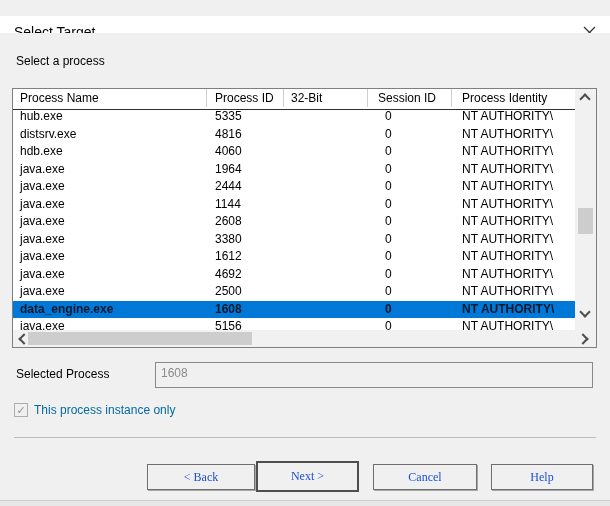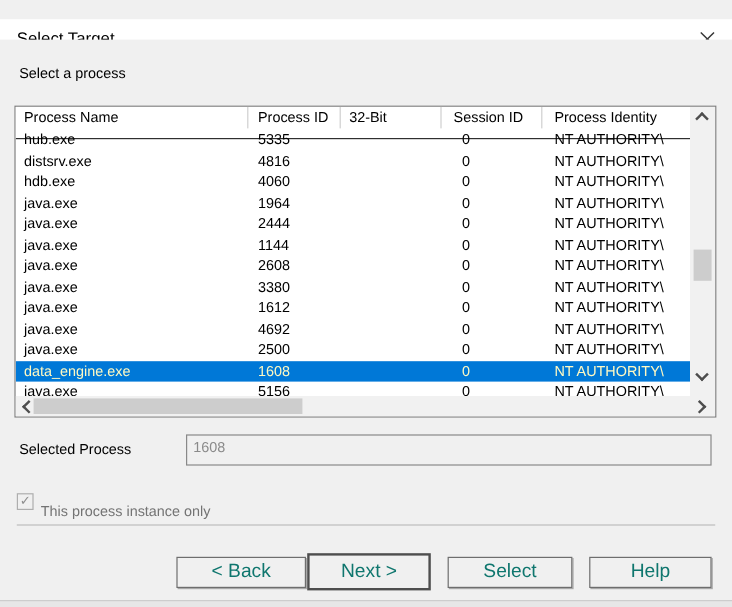--- a/index.html
+++ b/index.html
@@ -32,40 +32,40 @@
     position:absolute; top:33px; left:0; width:610px; height:473px;
     background:#f0f0f0;
   }
   .section-label { position:absolute; left:16px; top:21px; font-size:12px; }
   
   .listbox {
     position:absolute; left:12px; top:55px; width:585px; height:260px;
     background:#ffffff; border:1px solid #7f7f7f; overflow:hidden;
   }
   .lheader {
-    position:absolute; top:0; left:0; right:21px; height:27px;
+    position:absolute; top:0; left:0; right:21px; height:21px;
     background:#ffffff; border-bottom:1px solid #2f2f2f;
     display:flex;
   }
   .hcell {
     height:18px; line-height:18px; white-space:nowrap; overflow:hidden;
     border-right:1px solid #cfcfcf; color:#000;
   }
   .c-name     { width:194px; padding-left:7px; }
   .c-pid      { width:77px;  padding-left:8px; }
   .c-bit      { width:84px;  padding-left:7px; }
   .c-session  { width:84px;  padding-left:10px; }
   .c-identity { flex:1;      padding-left:10px; border-right:none; }
   .lrows {
     position:absolute; top:19px; left:0; right:21px; bottom:17px; overflow:hidden;
   }
   .lrow { display:flex; height:17.5px; line-height:17.5px; }
   .lrow .cell { white-space:nowrap; overflow:hidden; border:none; }
   .lrow .c-session { padding-left:17px; }
-  .lrow.sel { background:#0078d7; color:#fef9c3; }
+  .lrow.sel { background:#0078d7; color:#0f172a;font-weight:bold; }
   
   .vscroll {
     position:absolute; top:0; right:0; bottom:17px; width:21px;
     background:#f1f1f1;
   }
   .vthumb { position:absolute; left:3px; top:119px; width:15px; height:26px; background:#cdcdcd; }
   .hscroll {
     position:absolute; left:0; right:0; bottom:0; height:17px;
     background:#f1f1f1;
   }
@@ -84,27 +84,27 @@
     background:#f0f0f0; border:1px solid #898989;
     color:#8a8a8a; padding:3px 0 0 5px; line-height:14px;
   }
   
   .chkrow { position:absolute; left:14px; top:370px; display:flex; align-items:center; }
   .chkbox {
     width:14px; height:14px; background:#f0f0f0; border:1px solid #aeaeae;
     display:flex; align-items:center; justify-content:center;
     font-size:11px; color:#8f8f8f; line-height:12px;
   }
-  .chklabel { margin-left:6px; color:#737373;margin-top:16px; }
+  .chklabel { margin-left:6px; color:#0369a1; }
   
   .separator { position:absolute; left:14px; top:404px; width:582px; height:1px; background:#bdbdbd; }
   .btn {
     position:absolute; height:26px; background:#f0f0f0;
     border:1px solid #6e6e6e; box-shadow:1px 1px 0 #a8a8a8;
-    font-family:Liberation Sans, sans-serif; font-size:16px; color:#0f766e;
+    font-family:Liberation Serif, serif; font-size:12px; color:#1d4ed8;
     display:flex; align-items:center; justify-content:center;
     cursor:default;
   }
   .btn-back   { left:147px; top:431px; width:108px; }
   .btn-next   { left:256px; top:428px; width:103px; height:31px; border:2px solid #4e4e4e; box-shadow:none; }
   .btn-cancel { left:373px; top:431px; width:104px; }
   .btn-help   { left:491px; top:431px; width:102px; }
   .bottom-edge {
     position:absolute; left:0; bottom:0; width:610px; height:6px;
     background:#e7e7e7; border-top:1px solid #cdcdcd;
@@ -258,17 +258,17 @@
 
   <div class="chkrow">
     <span class="chkbox">✓</span>
     <span class="chklabel">This process instance only</span>
   </div>
 
   <div class="separator"></div>
 
   <button class="btn btn-back">&lt; Back</button>
   <button class="btn btn-next">Next &gt;</button>
-  <button class="btn btn-cancel">Select</button>
+  <button class="btn btn-cancel">Cancel</button>
   <button class="btn btn-help">Help</button>
 
   <div class="bottom-edge"></div>
 </div>
 
 </body></html>

